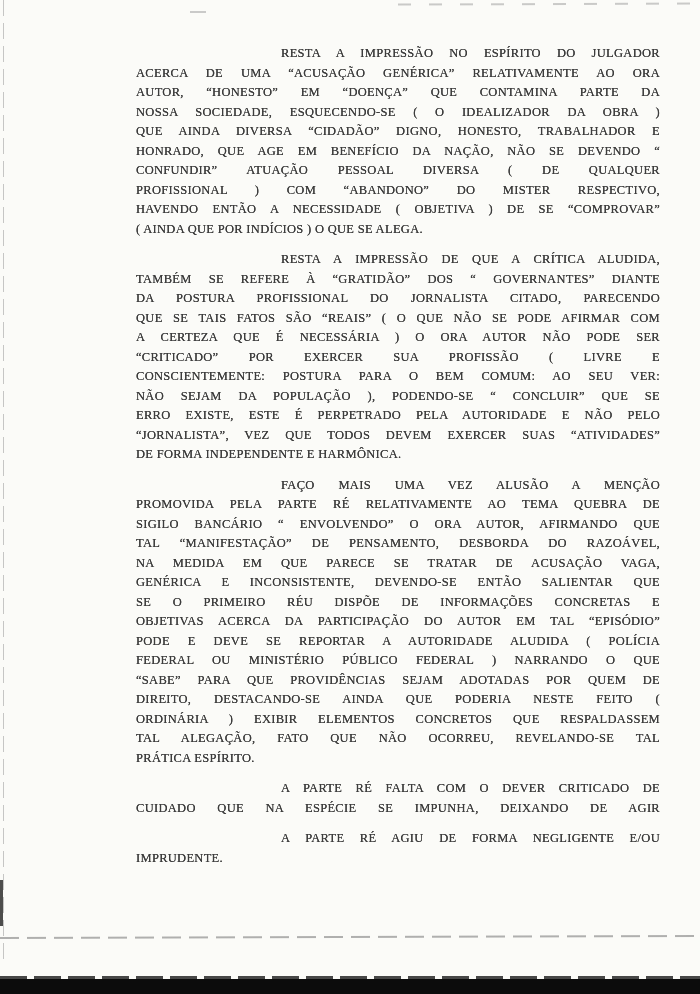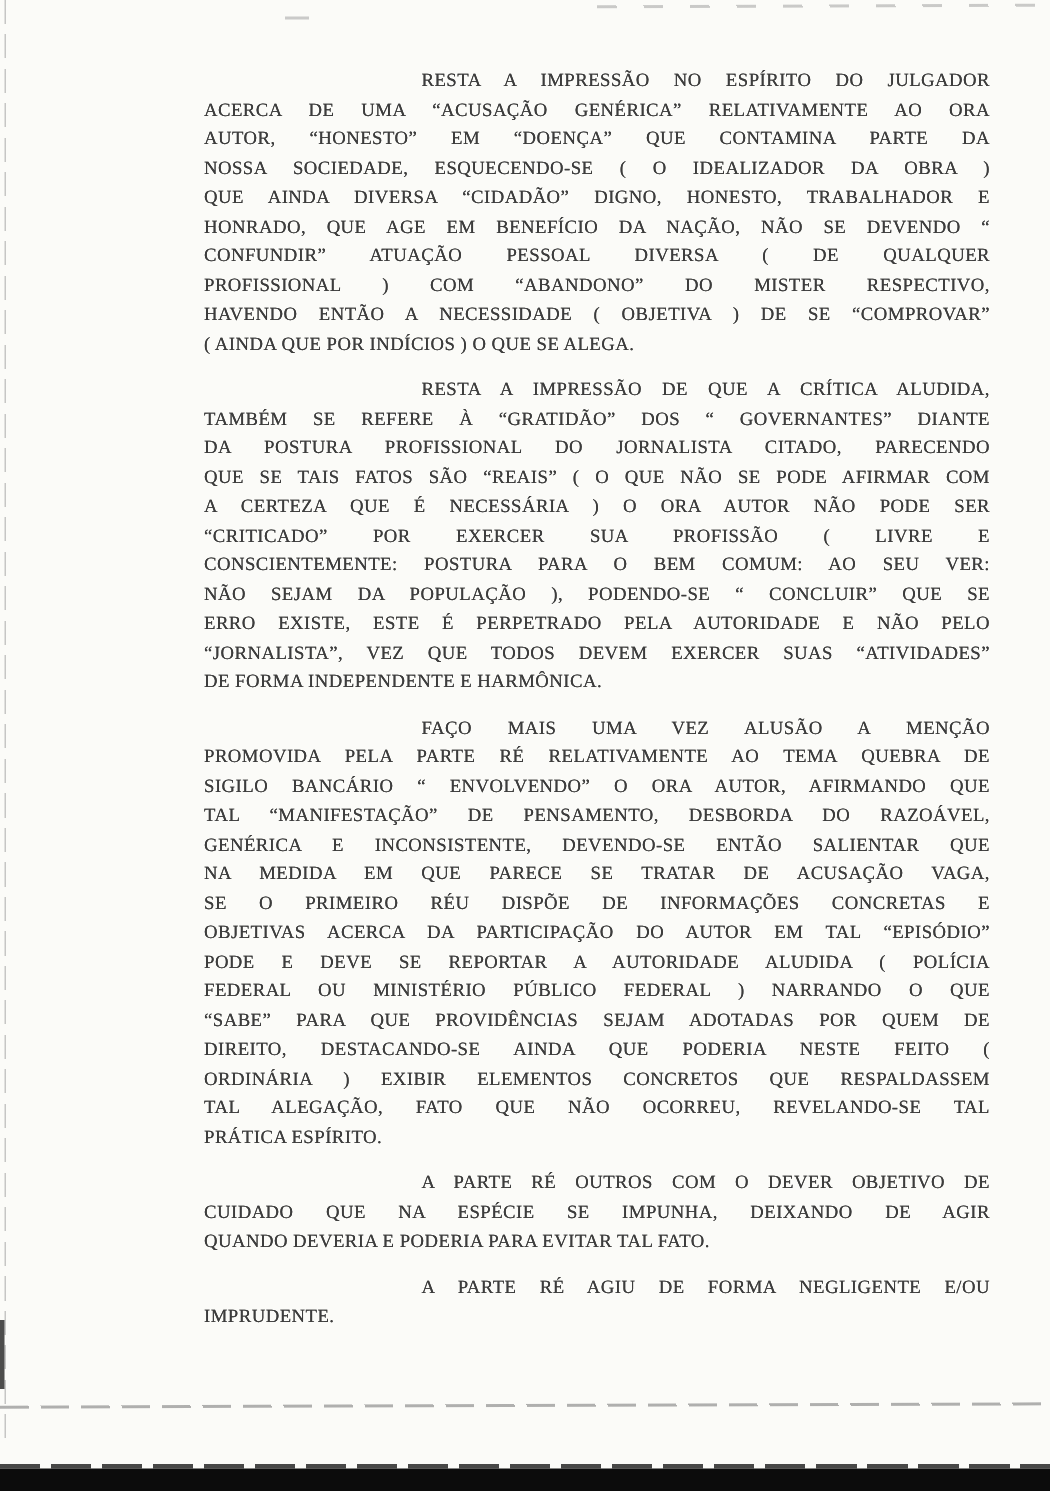--- a/index.html
+++ b/index.html
@@ -94,37 +94,36 @@
       <div class="ln">ERRO EXISTE, ESTE É PERPETRADO PELA AUTORIDADE E NÃO PELO</div>
       <div class="ln">“JORNALISTA”, VEZ QUE TODOS DEVEM EXERCER SUAS “ATIVIDADES”</div>
       <div class="ln last">DE FORMA INDEPENDENTE E HARMÔNICA.</div>
     </div>
 
     <div class="para">
       <div class="ln first">FAÇO MAIS UMA VEZ ALUSÃO A MENÇÃO</div>
       <div class="ln">PROMOVIDA PELA PARTE RÉ RELATIVAMENTE AO TEMA QUEBRA DE</div>
       <div class="ln">SIGILO BANCÁRIO “ ENVOLVENDO” O ORA AUTOR, AFIRMANDO QUE</div>
       <div class="ln">TAL “MANIFESTAÇÃO” DE PENSAMENTO, DESBORDA DO RAZOÁVEL,</div>
+      <div class="ln">NA MEDIDA EM QUE PARECE SE TRATAR DE ACUSAÇÃO VAGA,</div>
       <div class="ln">GENÉRICA E INCONSISTENTE, DEVENDO-SE ENTÃO SALIENTAR QUE</div>
-      <div class="ln">NA MEDIDA EM QUE PARECE SE TRATAR DE ACUSAÇÃO VAGA,</div>
       <div class="ln">SE O PRIMEIRO RÉU DISPÕE DE INFORMAÇÕES CONCRETAS E</div>
       <div class="ln">OBJETIVAS ACERCA DA PARTICIPAÇÃO DO AUTOR EM TAL “EPISÓDIO”</div>
       <div class="ln">PODE E DEVE SE REPORTAR A AUTORIDADE ALUDIDA ( POLÍCIA</div>
       <div class="ln">FEDERAL OU MINISTÉRIO PÚBLICO FEDERAL ) NARRANDO O QUE</div>
       <div class="ln">“SABE” PARA QUE PROVIDÊNCIAS SEJAM ADOTADAS POR QUEM DE</div>
       <div class="ln">DIREITO, DESTACANDO-SE AINDA QUE PODERIA NESTE FEITO (</div>
       <div class="ln">ORDINÁRIA ) EXIBIR ELEMENTOS CONCRETOS QUE RESPALDASSEM</div>
       <div class="ln">TAL ALEGAÇÃO, FATO QUE NÃO OCORREU, REVELANDO-SE TAL</div>
       <div class="ln last">PRÁTICA ESPÍRITO.</div>
     </div>
 
     <div class="para">
-      <div class="ln first">A PARTE RÉ OUTROS COM O DEVER OBJETIVO DE</div>
+      <div class="ln first">A PARTE RÉ FALTA COM O DEVER CRITICADO DE</div>
       <div class="ln">CUIDADO QUE NA ESPÉCIE SE IMPUNHA, DEIXANDO DE AGIR</div>
-      <div class="ln last">QUANDO DEVERIA E PODERIA PARA EVITAR TAL FATO.</div>
     </div>
 
     <div class="para">
       <div class="ln first">A PARTE RÉ AGIU DE FORMA NEGLIGENTE E/OU</div>
       <div class="ln last">IMPRUDENTE.</div>
     </div>
 
   </div>
 
   <div class="left-blob"></div>

